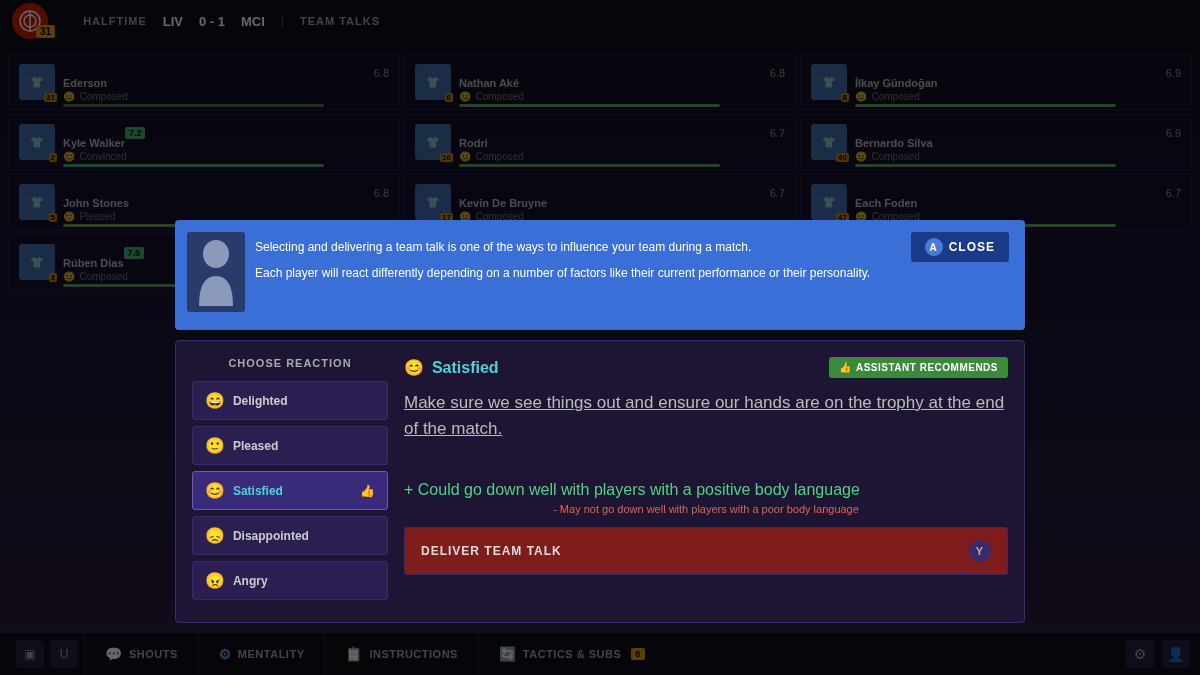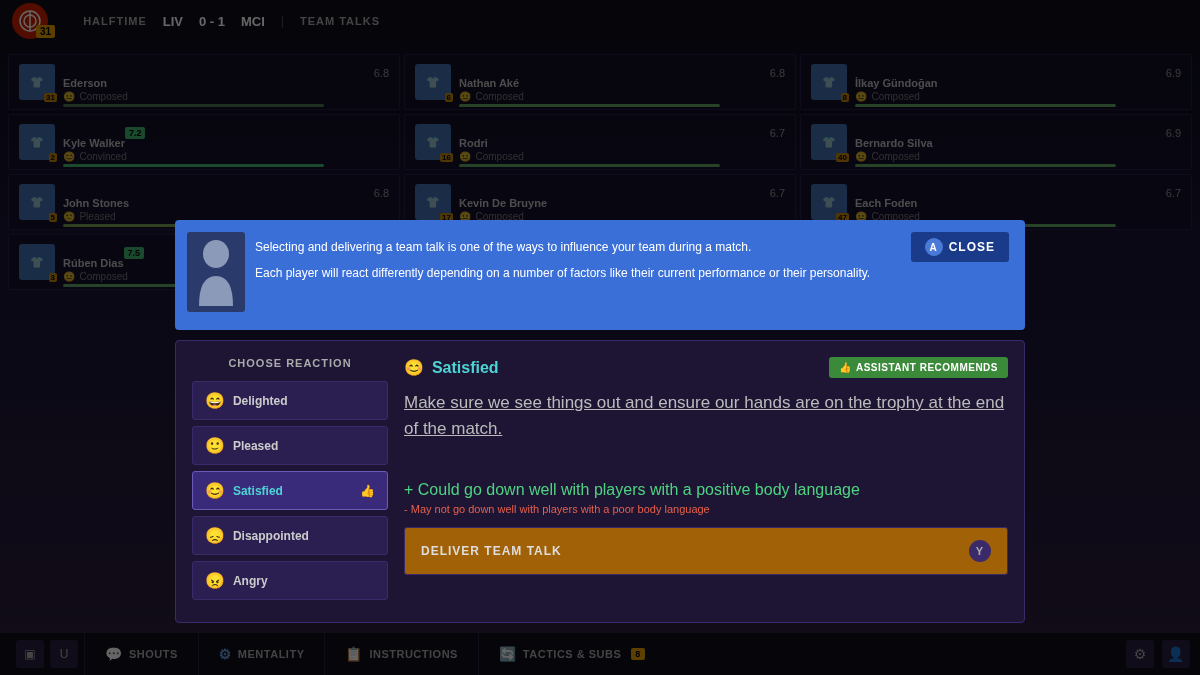--- a/index.html
+++ b/index.html
@@ -358,25 +358,26 @@
     .reaction-positive {
       color: #4dd480;
       font-size: 16px;
       margin-bottom: 4px;
     }
 
     .reaction-negative {
       color: #e8604a;
       font-size: 11px;
       margin-bottom: 12px;
+      text-align: center;
     }
 
     .deliver-btn {
       width: 100%;
-      background: #a16207;
+      background: #7f1d1d;
       border: 1px solid #3a2a6a;
       border-radius: 3px;
       padding: 12px 16px;
       display: flex;
       align-items: center;
       justify-content: space-between;
       cursor: pointer;
       color: #ddd;
       font-size: 12px;
       font-weight: bold;

